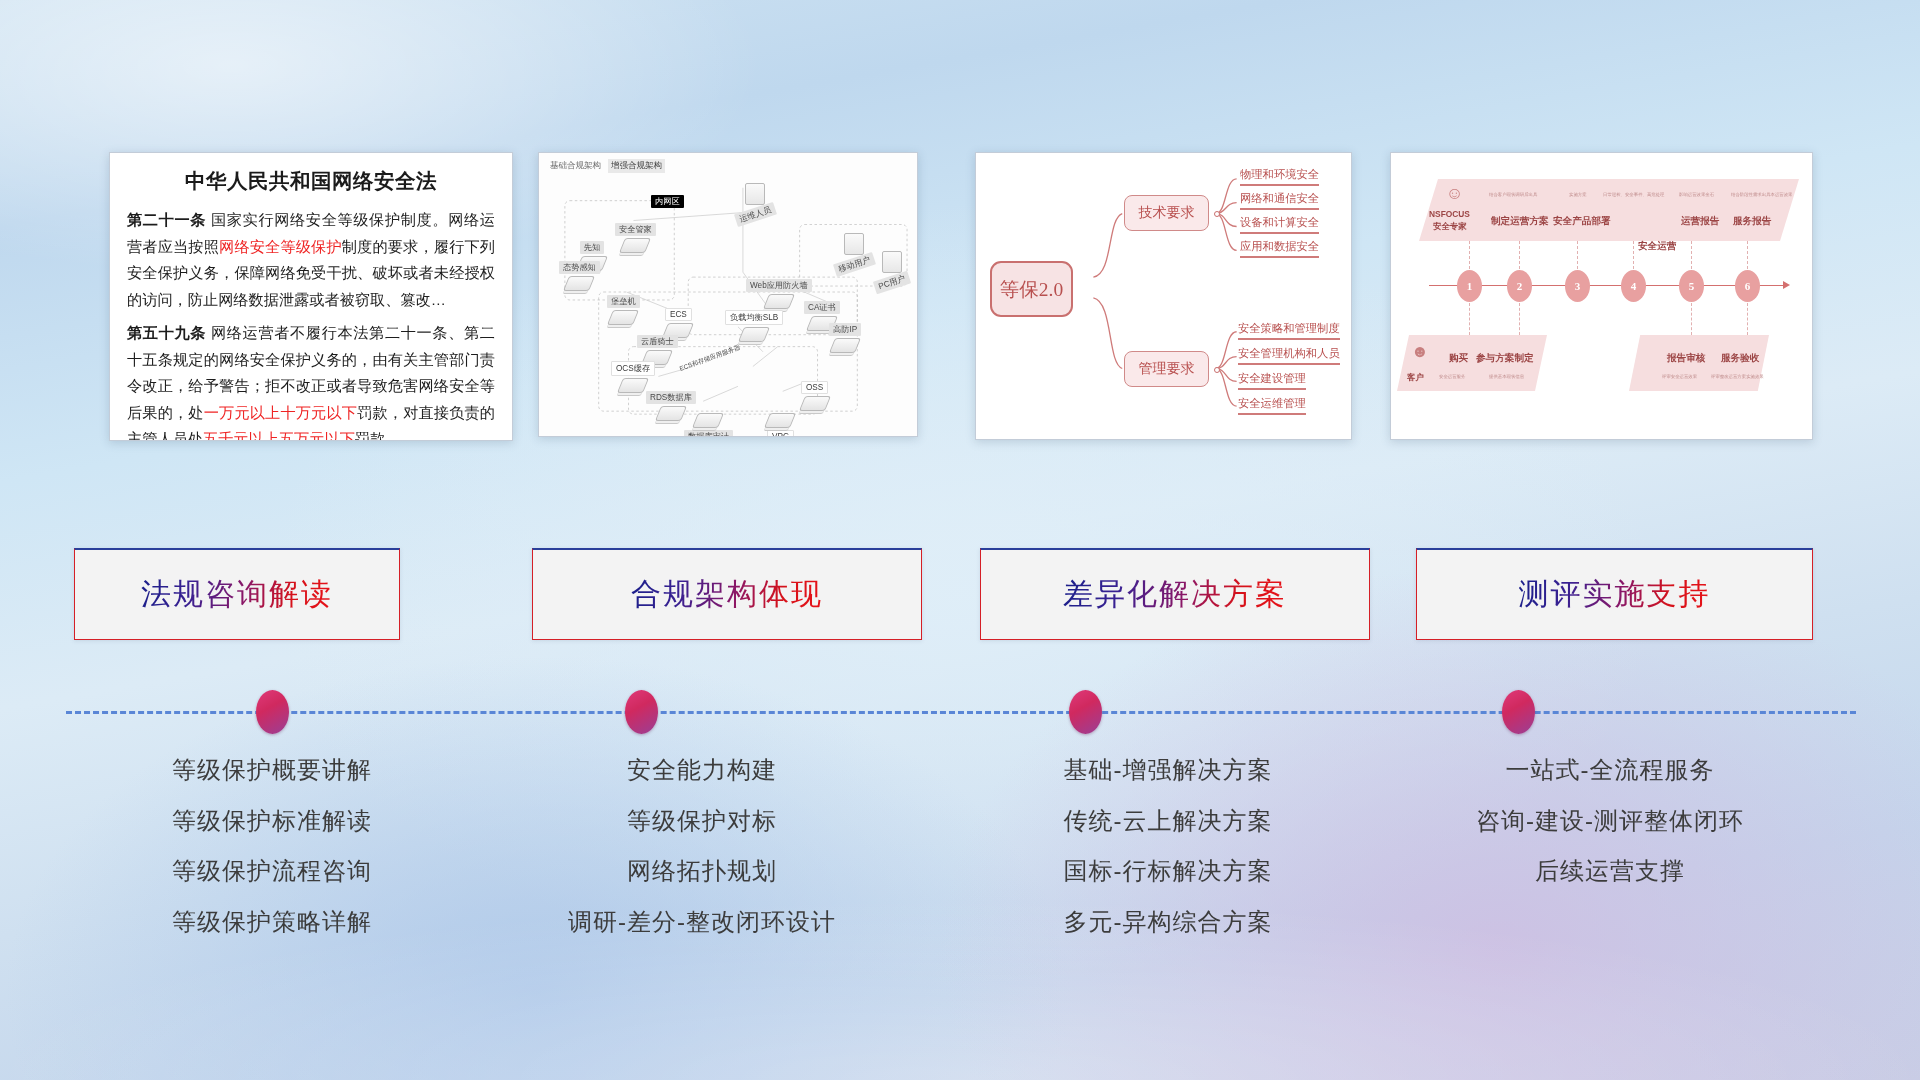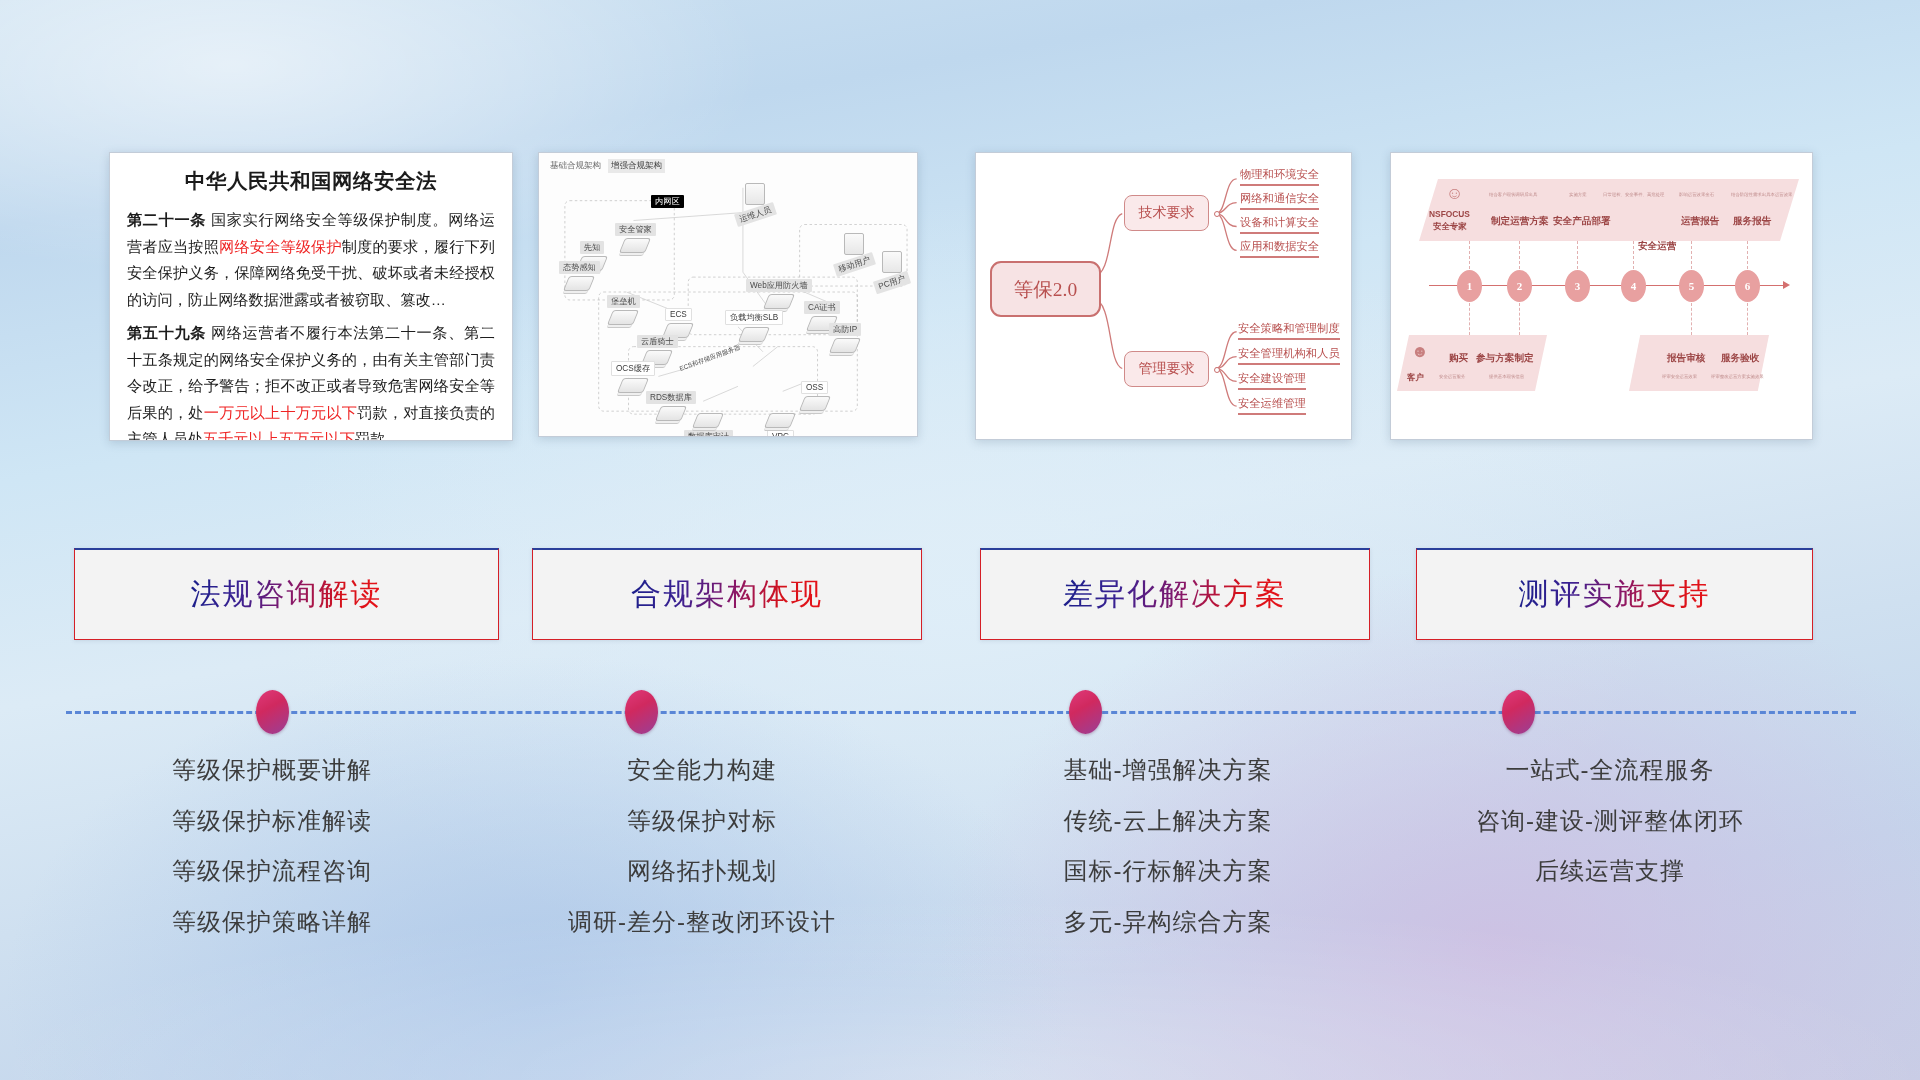--- a/index.html
+++ b/index.html
@@ -76,21 +76,21 @@
     width:20px; height:22px; margin-top:2px;
     background:linear-gradient(#fafafa,#e7e7e7);
     border:1px solid #b9b9b9; border-radius:2px;
   }
   .arch svg { position:absolute; inset:0; width:100%; height:100%; }
 
   
   .mm { position:relative; width:100%; height:100%; background:#fff; }
   .mm svg { position:absolute; inset:0; width:100%; height:100%; }
   .mm .root {
-    position:absolute; left:14px; top:108px; width:111px; height:56px;
+    position:absolute; left:14px; top:108px; width:83px; height:56px;
     background:#f7e3e4; border:2px solid #c9706f; border-radius:11px;
     display:flex; align-items:center; justify-content:center;
     font-size:19.5px; color:#b8504f; font-family:"Liberation Serif", serif;
   }
   .mm .branch {
     position:absolute; width:85px; height:36px;
     background:#fae9ea; border:1.5px solid #d08a89; border-radius:8px;
     display:flex; align-items:center; justify-content:center;
     font-size:14px; color:#b8504f; font-family:"Liberation Serif", serif;
   }
@@ -143,21 +143,21 @@
   
   .banners { position:absolute; top:548px; left:0; width:1920px; height:100px; }
   .banner {
     position:absolute; top:0; height:92px;
     background:#f3f3f3;
     border:1.6px solid #d51f26;
     border-top:2.6px solid #2a3f9a;
     display:flex; align-items:center; justify-content:center;
     box-shadow: 0 1px 4px rgba(70,95,125,0.14);
   }
-  .banner.t1 { left:74px;   width:425px; }
+  .banner.t1 { left:74px;   width:326px; }
   .banner.t2 { left:532px;  width:390px;font-family:Liberation Serif, serif; }
   .banner.t3 { left:980px;  width:390px; }
   .banner.t4 { left:1416px; width:397px; }
   .banner span {
     font-size:30px; font-weight:500; letter-spacing:2px;
     background-image: linear-gradient(100deg,#1a1f8a 0%,#3a2192 26%,#8b1766 54%,#d6121a 78%,#e81218 100%);
     -webkit-background-clip: text; background-clip: text;
     -webkit-text-fill-color: transparent; color: transparent;
   }
 

